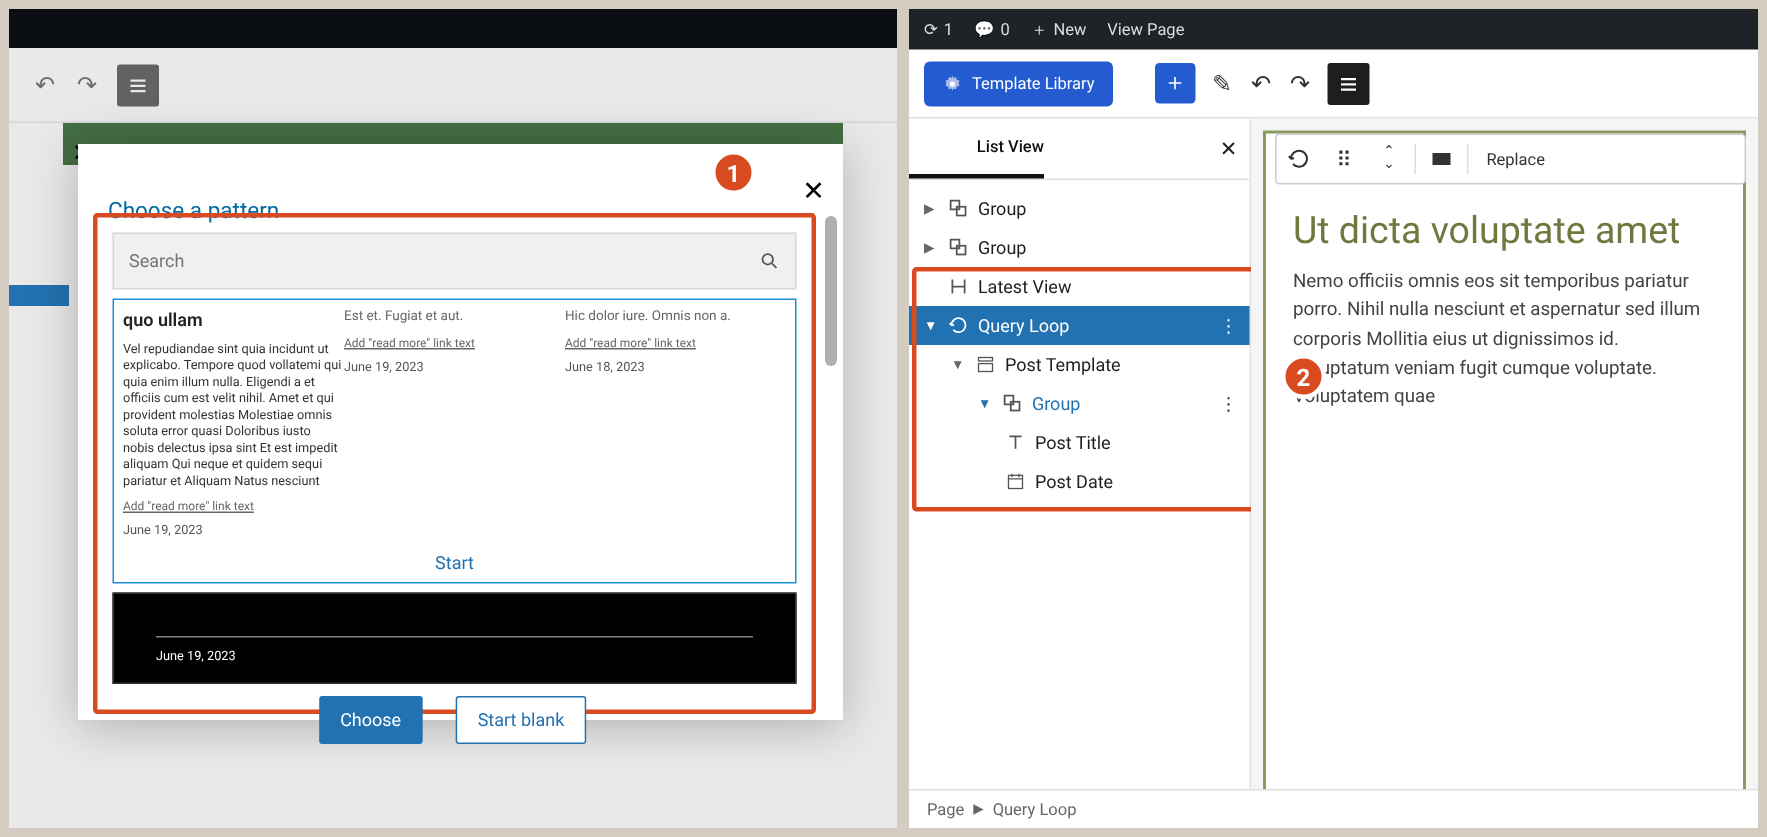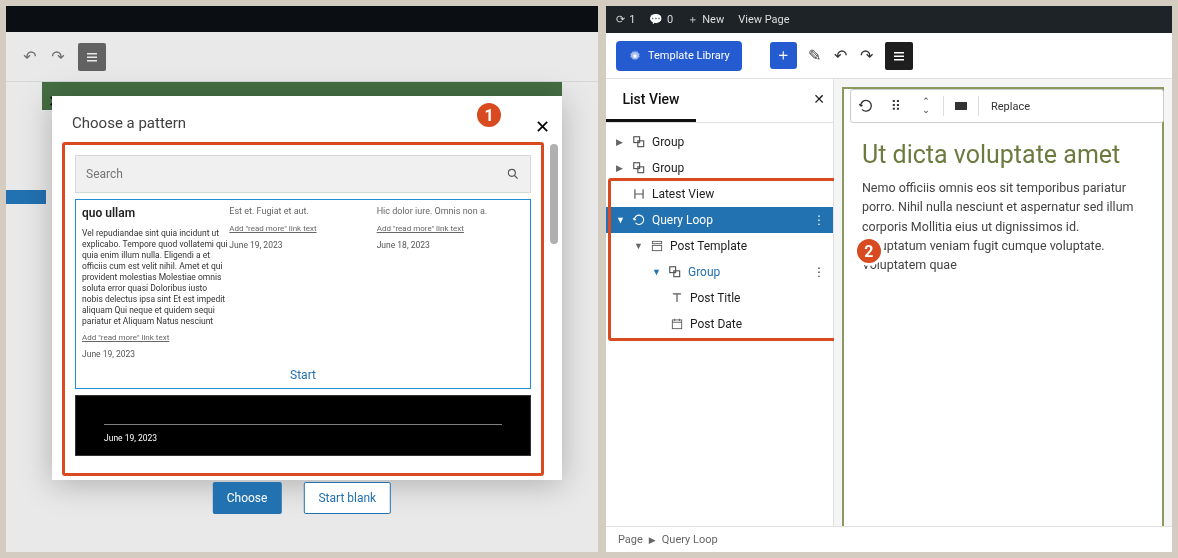--- a/index.html
+++ b/index.html
@@ -11,21 +11,21 @@
 .left-bg{position:absolute;inset:0;background:#fff}
 .left-admin{position:absolute;top:0;left:0;right:0;height:26px;background:#0b0e12}
 .left-toolbar{position:absolute;top:26px;left:0;right:0;height:50px;background:#fff;border-bottom:1px solid #e0e0e0;display:flex;align-items:center;gap:12px;padding:0 16px}
 .tb-ico{width:16px;height:16px;opacity:.8;display:flex;align-items:center;justify-content:center}
 .tb-dark{width:28px;height:28px;background:#1e1e1e;border-radius:2px;display:flex;align-items:center;justify-content:center}
 .left-overlay{position:absolute;inset:26px 0 0 0;background:rgba(200,200,200,.4)}
 .left-green{position:absolute;top:76px;left:36px;right:36px;height:28px;background:#446e43}
 .left-accent{position:absolute;top:184px;left:0;width:40px;height:14px;background:#2271b1}
 
 .modal{position:absolute;top:90px;left:46px;width:510px;height:384px;background:#fff;box-shadow:0 4px 30px rgba(0,0,0,.25)}
-.modal-title{padding:18px 20px 10px 20px;font-size:15px;color:#404040}
+.modal-title{padding:35px 20px 10px 20px;font-size:15px;color:#0369a1}
 .modal-close{position:absolute;top:20px;right:12px;font-size:18px;cursor:pointer}
 .modal-close-outer{position:absolute;top:86px;left:42px;font-size:16px}
 
 .modal-body{position:absolute;top:46px;left:10px;right:18px;bottom:4px;border:3px solid #D84B20;border-radius:3px;padding:4px;overflow:hidden}
 .modal-scroll{position:absolute;top:48px;right:4px;bottom:8px;width:8px}
 .modal-scroll::before{content:"";position:absolute;top:0;width:8px;height:100px;background:#b0b0b0;border-radius:4px}
 
 .search{position:relative;height:38px;background:#f0f0f0;margin:6px 6px 0 6px;border:1px solid #d8d8d8;display:flex;align-items:center;padding:0 10px}
 .search input{border:0;background:transparent;outline:none;flex:1;font-size:12px;color:#555}
 
@@ -35,37 +35,37 @@
 .pcol h3{font-size:12px;font-weight:600;margin-bottom:6px;color:#222}
 .pcol .sm{color:#666}
 .pcol a{color:#666;text-decoration:underline;font-size:8px;display:inline-block;margin:6px 0}
 .pcol .date{font-size:8.5px;color:#555}
 .plabel{text-align:center;color:#2271b1;font-size:12px;padding:8px 0 0}
 
 .pattern2{margin:6px;border:1px solid #333;background:#000;padding:28px 28px 12px;position:relative}
 .pattern2 hr{border:none;border-top:1px solid rgba(255,255,255,.5)}
 .pattern2 .date{color:#fff;font-size:8.5px;margin-top:8px}
 
-.btnrow{position:absolute;left:50%;transform:translateX(-50%);top:476px;display:flex;gap:22px}
+.btnrow{position:absolute;left:50%;transform:translateX(-50%);top:458px;display:flex;gap:22px}
 .btn-primary{background:#2271b1;color:#fff;border:0;padding:8px 14px;font-size:12px;border-radius:2px}
 .btn-secondary{background:#fff;color:#2271b1;border:1px solid #2271b1;padding:8px 14px;font-size:12px;border-radius:2px}
 
 
 .right-panel{width:568px;height:546px;position:relative;background:#fff}
 .admin{height:27px;background:#1d2327;color:#ddd;font-size:11px;display:flex;align-items:center;gap:14px;padding:0 10px}
 .admin .it{display:flex;align-items:center;gap:4px}
 .toolbar{height:46px;border-bottom:1px solid #e0e0e0;display:flex;align-items:center;gap:10px;padding:0 10px}
 .tpl-btn{background:#245bd1;color:#fff;border:0;padding:8px 12px;font-size:11px;border-radius:4px;display:flex;align-items:flex-start;gap:6px}
 .add-btn{width:27px;height:27px;background:#245bd1;color:#fff;border:0;border-radius:3px;font-size:16px;display:flex;align-items:center;justify-content:center}
 .tb-spacer{width:8px}
 
 .main{display:flex;height:calc(100% - 73px)}
 .listview{width:228px;border-right:1px solid #e0e0e0;font-size:12px;color:#1e1e1e;position:relative}
 .tabs{display:flex;border-bottom:1px solid #e0e0e0;position:relative}
-.tab{padding:12px 0;width:90px;text-align:center;font-size:14px;color:#555}
+.tab{padding:12px 0;width:90px;text-align:right;font-size:11px;color:#555}
 .tab.active{color:#111;border-bottom:3px solid #111;font-weight:500}
 .tab-close{position:absolute;right:8px;top:12px;font-size:14px}
 
 .tree{padding:6px 0}
 .node{display:flex;align-items:center;gap:6px;padding:6px 10px;font-size:12px;position:relative}
 .node .ar{width:10px;font-size:9px;color:#666}
 .node.sel{background:#2271b1;color:#fff}
 .node.sel .ar{color:#fff}
 .indent1{padding-left:28px}
 .indent2{padding-left:46px}

